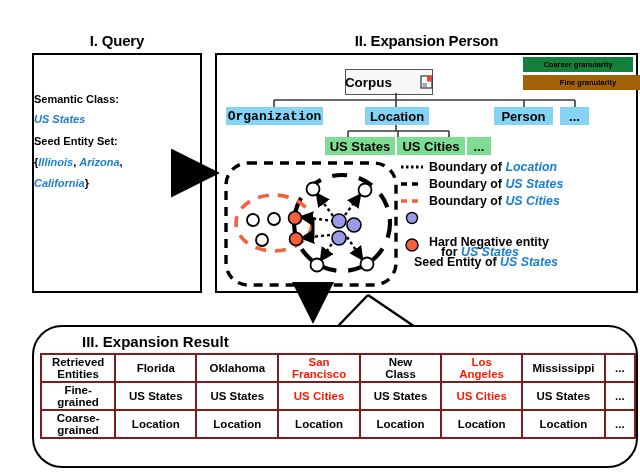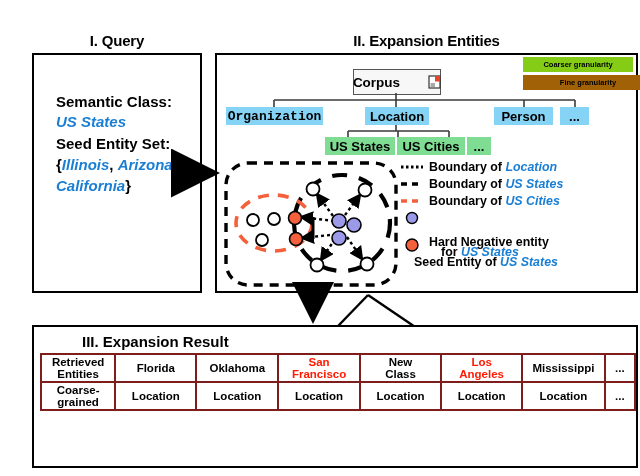--- a/index.html
+++ b/index.html
@@ -5,36 +5,36 @@
   html,body{margin:0;padding:0;background:#ffffff;}
   body{width:640px;height:476px;position:relative;overflow:hidden;
        font-family:"Liberation Sans",sans-serif;color:#000;}
   .abs{position:absolute;}
   .ttl{font-weight:bold;font-size:15px;letter-spacing:-.2px;text-align:center;}
   .panel{position:absolute;border:2px solid #000;background:#fff;box-sizing:border-box;}
   .blue{color:#1a7fd4;font-style:italic;font-weight:bold;}
   .bk{font-weight:bold;}
   
   #query-panel{left:32px;top:53px;width:170px;height:240px;}
-  .qline{position:absolute;left:22px;font-size:15px;font-weight:bold;white-space:nowrap;}
+  .qline{position:absolute;left:0;font-size:11px;font-weight:bold;white-space:nowrap;}
   
   #exp-panel{left:215px;top:53px;width:423px;height:240px;}
   .node{position:absolute;box-sizing:border-box;font-weight:bold;font-size:13px;
         text-align:center;white-space:nowrap;display:flex;align-items:center;
         justify-content:center;}
   .nblue{background:#85d4f5;}
   .ngreen{background:#7fdd93;}
   .badge{position:absolute;font-weight:bold;font-size:7.5px;text-align:center;
          display:flex;align-items:center;justify-content:center;white-space:nowrap;}
   #corpus-node{position:absolute;border:1.5px solid #555;background:#f7f7f7;
         font-weight:bold;font-size:13.5px;display:flex;align-items:center;
         justify-content:center;gap:4px;}
   .legrow{position:absolute;font-size:12.4px;font-weight:bold;white-space:nowrap;}
   
-  #result-panel{left:32px;top:325px;width:606px;height:143px;}
+  #result-panel{left:32px;top:325px;width:606px;height:143px;border-radius:30px;}
   #result-title{position:absolute;left:48px;top:6px;font-size:15px;font-weight:bold;}
   table{position:absolute;left:6px;top:26px;border-collapse:collapse;
         table-layout:fixed;}
   td{border:2px solid #7f1d1d;text-align:center;font-weight:bold;font-size:11.5px;
      line-height:1.05;padding:1px 1px;}
   td.red{color:#ff1a00;}
   svg{position:absolute;left:0;top:0;pointer-events:none;}
 </style>
 </head>
 <body>
@@ -46,28 +46,28 @@
   <div class="qline blue" style="top:58px;">US States</div>
   <div class="qline" style="top:80px;">Seed Entity Set:</div>
   <div class="qline" style="top:101px;">
     <span class="bk">{</span><span class="blue" style="font-style:italic;">Illinois</span><span class="bk">, </span><span class="blue" style="font-style:italic;">Arizona</span><span class="bk">,</span>
   </div>
   <div class="qline" style="top:122px;">
     <span class="blue" style="font-style:italic;">California</span><span class="bk">}</span>
   </div>
 </div>
 
-<div class="abs ttl" style="left:215px;top:32px;width:423px;">II. Expansion Entities</div>
+<div class="abs ttl" style="left:215px;top:32px;width:423px;">II. Expansion Person</div>
 
 <div class="panel" id="exp-panel">
 
-  <div class="badge" style="left:306px;top:2px;width:110px;height:15px;background:#84cc16;">Coarser granularity</div>
+  <div class="badge" style="left:306px;top:2px;width:110px;height:15px;background:#15803d;">Coarser granularity</div>
   <div class="badge" style="left:306px;top:20px;width:130px;height:15px;background:#a16207;">Fine granularity</div>
 
-  <div id="corpus-node" style="left:136px;top:14px;width:86px;height:24px;gap:28px;">
+  <div id="corpus-node" style="left:128px;top:14px;width:86px;height:24px;gap:28px;">
     <span>Corpus</span>
     <span style="display:inline-block;line-height:0;">
       <svg width="13" height="14" viewBox="0 0 13 14" style="position:static;">
         <rect x="1" y="1" width="11" height="12" fill="#fff" stroke="#333" stroke-width="1.2"></rect>
         <rect x="7" y="1" width="5" height="5.5" fill="#e8442b"></rect>
         <line x1="2.5" y1="9" x2="7" y2="9" stroke="#555" stroke-width="1"></line>
         <line x1="2.5" y1="11" x2="7" y2="11" stroke="#555" stroke-width="1"></line>
       </svg>
     </span>
   </div>
@@ -224,20 +224,33 @@
         <td class="red">
           <span>Los</span><br>
           <span>Angeles</span></td>
         <td>
           <span>Mississippi</span></td>
         <td>
           <span>...</span></td>
       </tr>
       <tr>
         <td>
+          <span>Fine-</span><br>
+          <span>grained</span>
+        </td>
+        <td>US States</td>
+        <td>US States</td>
+        <td class="red">US Cities</td>
+        <td>US States</td>
+        <td class="red">US Cities</td>
+        <td>US States</td>
+        <td>...</td>
+      </tr>
+      <tr>
+        <td>
           <span>Coarse-</span><br>
           <span>grained</span>
         </td>
         <td>Location</td>
         <td>Location</td>
         <td>Location</td>
         <td>Location</td>
         <td>Location</td>
         <td>Location</td>
         <td>...</td>

